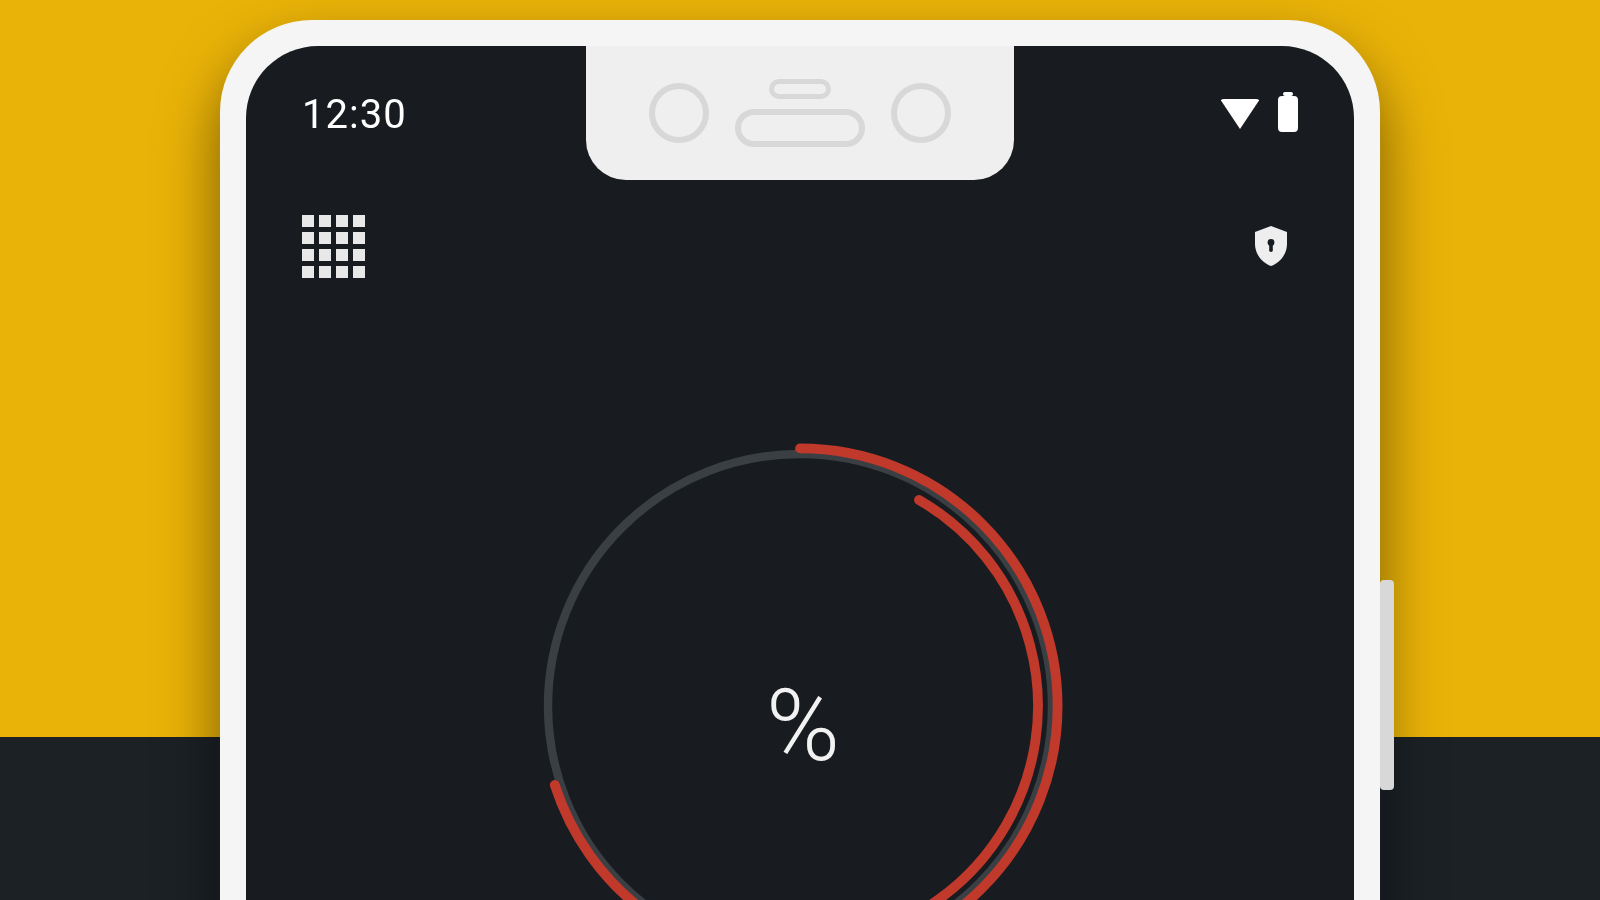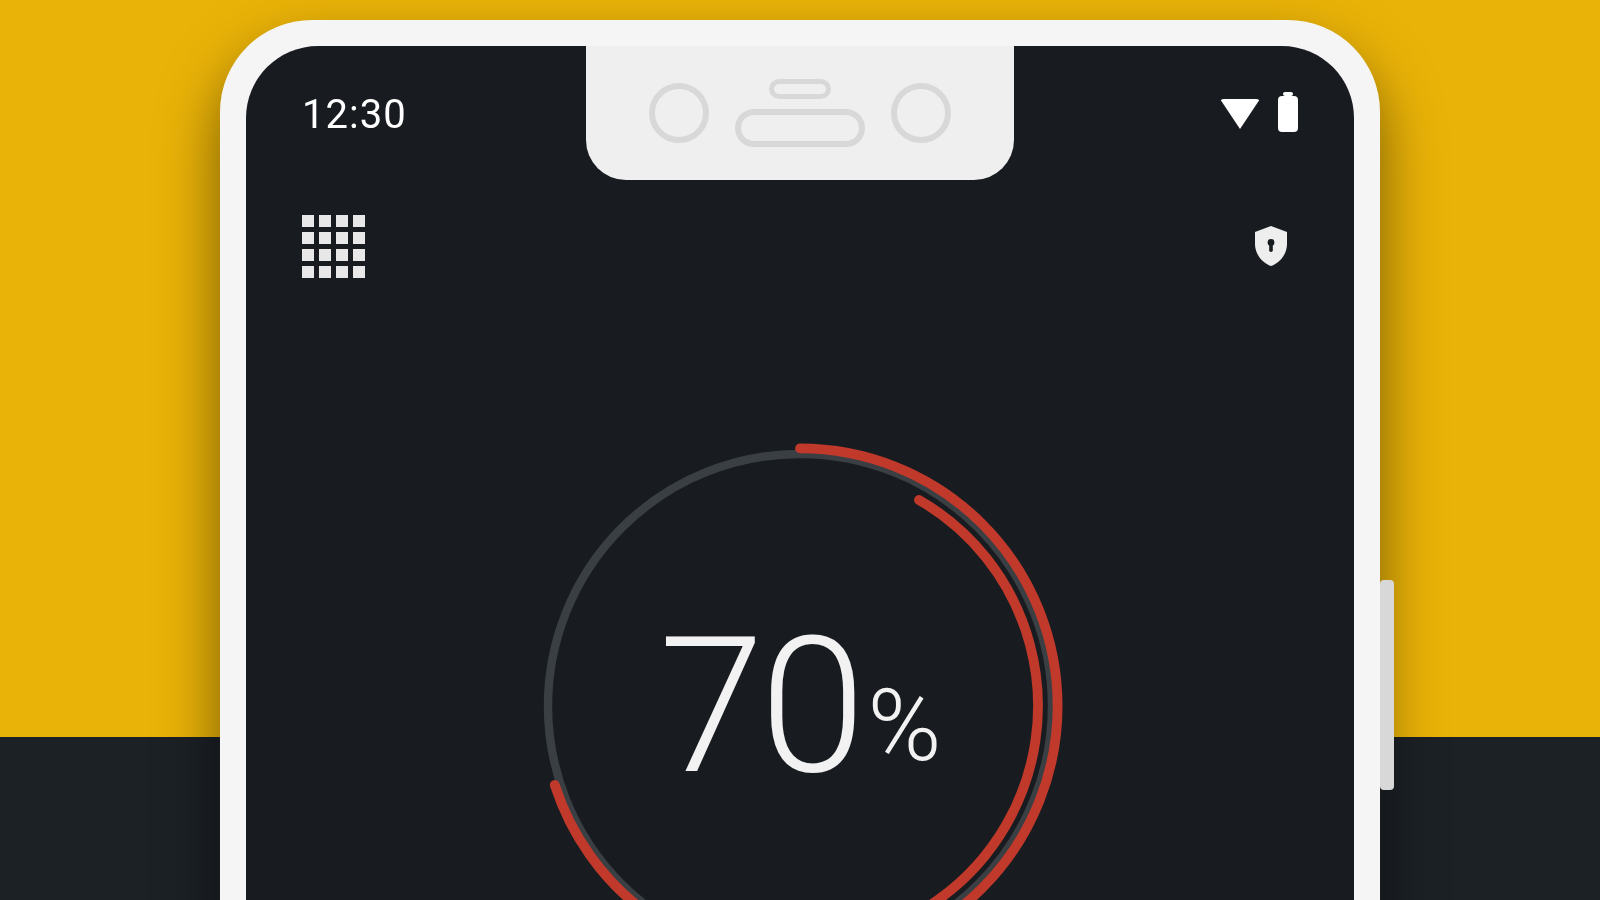--- a/index.html
+++ b/index.html
@@ -257,20 +257,19 @@
         </div>
       </div>
 
       <div class="ring-wrap">
         <svg viewBox="0 0 200 200">
           <circle cx="100" cy="100" r="90" fill="none" stroke="#3a3f44" stroke-width="3"></circle>
           <circle id="ring-outer" cx="100" cy="100" r="92" fill="none" stroke="#c0392b" stroke-width="3.5" stroke-linecap="round" transform="rotate(-90 100 100)" stroke-dasharray="578.1" stroke-dashoffset="173.4"></circle>
           <circle id="ring-inner" cx="100" cy="100" r="85" fill="none" stroke="#c0392b" stroke-width="3.5" stroke-linecap="round" transform="rotate(-60 100 100)" stroke-dasharray="534.1" stroke-dashoffset="328.5"></circle>
         </svg>
         <div class="pct-label">
-          <span class="pct-num">70</span>
           <span class="pct-sym">%</span>
         </div>
       </div>
 
     </div>
   </div>
 </div>
 
 </body></html>

